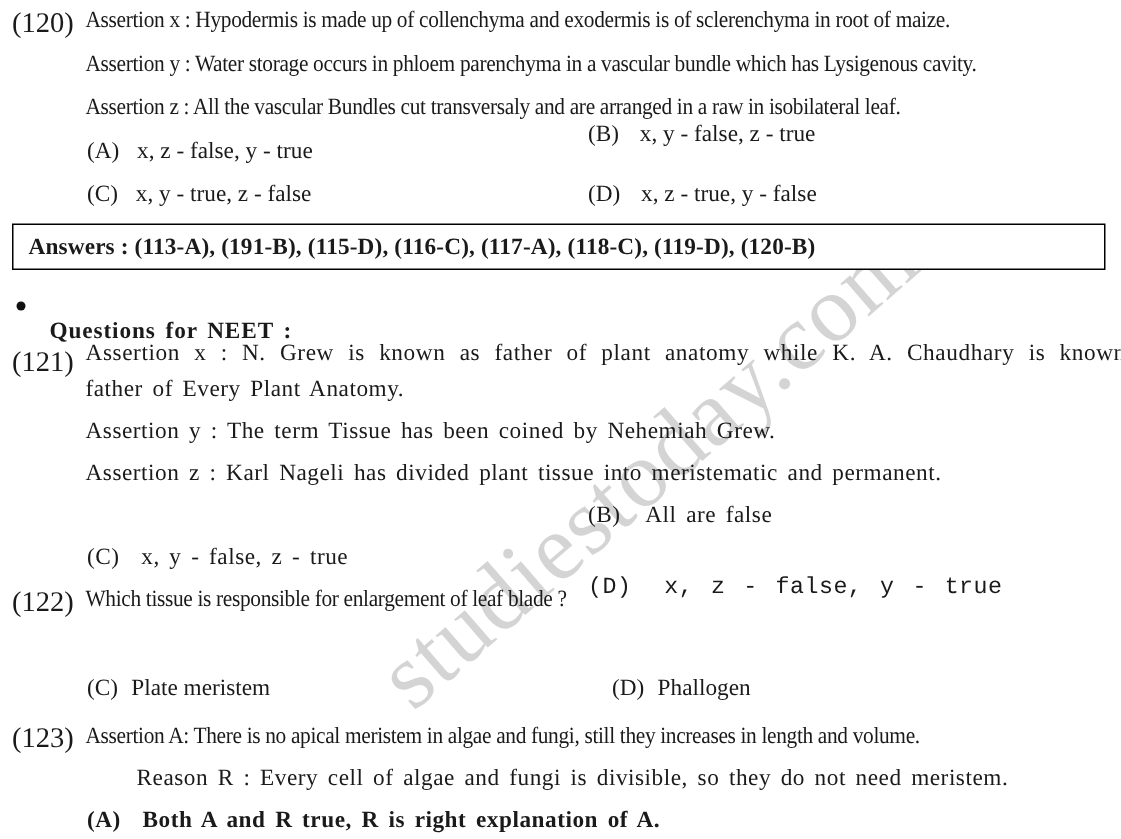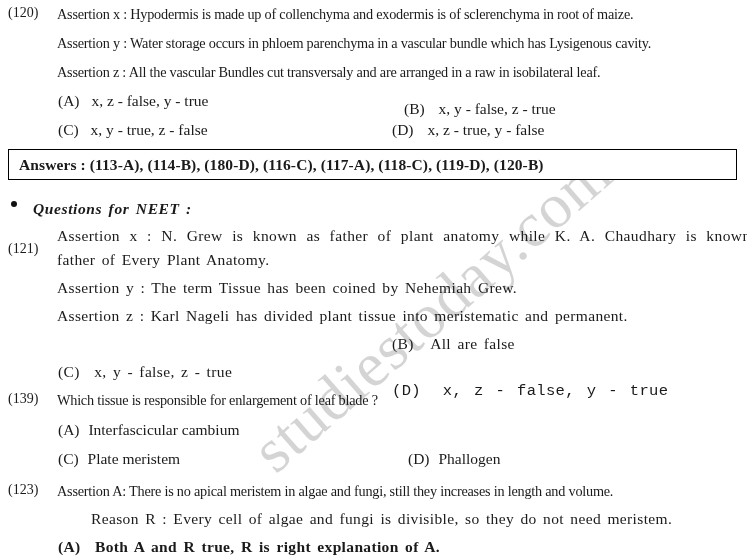--- a/index.html
+++ b/index.html
@@ -46,21 +46,21 @@
     position: absolute;
     left: 0; top: 0;
     width: 747px; height: 559px;
     z-index: 10;
   }
   .qnum {
     position: absolute;
     left: 8px;
     width: 50px;
     text-align: left;
-    font-size: 14px;
+    font-size: 19px;
     line-height: 1;
   }
   .qtext {
     position: absolute;
     left: 57px;
     font-size: 15.5px;
     line-height: 1;
   }
 
   
@@ -129,93 +129,88 @@
     left: 3px;
     top: 5px;
     width: 6px;
     height: 6px;
     border-radius: 50%;
     background: #111;
   }
   #section-head .sec-label {
     position: absolute;
     left: 25px;
-    top: 4px;
+    top: 16px;
     white-space: nowrap;
     letter-spacing: 0.6px;
     word-spacing: 2px;
-    font-style: italic;
   }
 </style>
 </head>
 <body>
 
 <div id="watermark">
   <div class="wm-text">studiestoday.com</div>
 </div>
 
 <div id="page">
 
   <div class="qnum" style="top:6px;">(120)</div>
   <div class="qtext cond" style="top:6px;">Assertion x : Hypodermis is made up of collenchyma and exodermis is of sclerenchyma in root of maize.</div>
   <div class="qtext cond" style="top:35px;">Assertion y : Water storage occurs in phloem parenchyma in a vascular bundle which has Lysigenous cavity.</div>
   <div class="qtext cond" style="top:64px;">Assertion z : All the vascular Bundles cut transversaly and are arranged in a raw in isobilateral leaf.</div>
 
   <div class="opt" style="left:58px; top:93px;">
     <span class="lbl">(A)</span>
     <span class="val" style="margin-left:8px;">x, z - false, y - true</span>
   </div>
-  <div class="opt" style="left:392px; top:101px;margin-left:12px;">
+  <div class="opt" style="left:392px; top:82px;">
     <span class="lbl">(B)</span>
     <span class="val" style="margin-left:10px;">x, y - false, z - true</span>
   </div>
   <div class="opt" style="left:392px; top:122px;">
     <span class="lbl">(D)</span>
     <span class="val" style="margin-left:10px;">x, z - true, y - false</span>
   </div>
   <div class="opt" style="left:58px; top:122px;">
     <span class="lbl">(C)</span>
     <span class="val" style="margin-left:8px;">x, y - true, z - false</span>
   </div>
 
   <div id="answers-box">
-    <div class="ans-text">Answers : (113-A), (114-B), (180-D), (116-C), (117-A), (118-C), (119-D), (120-B)</div>
+    <div class="ans-text">Answers : (113-A), (191-B), (115-D), (116-C), (117-A), (118-C), (119-D), (120-B)</div>
   </div>
 
   <div id="section-head">
     <span class="bullet"></span>
     <span class="sec-label">Questions for NEET :</span>
   </div>
 
-  <div class="qnum" style="top:242px;">(121)</div>
+  <div class="qnum" style="top:232px;">(121)</div>
   <div class="qtext wide-just" style="top:228px;">Assertion x : N. Grew is known as father of plant anatomy while K. A. Chaudhary is known as</div>
   <div class="qtext wide" style="top:252px;">father of Every Plant Anatomy.</div>
   <div class="qtext wide" style="top:308px;">Assertion z : Karl Nageli has divided plant tissue into meristematic and permanent.</div>
   <div class="qtext wide" style="top:280px;">Assertion y : The term Tissue has been coined by Nehemiah Grew.</div>
 
   <div class="opt wide" style="left:392px; top:336px;">
     <span class="lbl">(B)</span>
     <span class="val" style="margin-left:10px;">All are false</span>
   </div>
   <div class="opt wide" style="left:58px; top:364px;">
     <span class="lbl">(C)</span>
     <span class="val" style="margin-left:8px;">x, y - false, z - true</span>
   </div>
   <div class="opt wide" style="left:392px; top:384px;font-family:Liberation Mono, monospace;">
     <span class="lbl">(D)</span>
     <span class="val" style="margin-left:10px;">x, z - false, y - true</span>
   </div>
 
-  <div class="qnum" style="top:392px;">(139)</div>
+  <div class="qnum" style="top:392px;">(122)</div>
   <div class="qtext cond" style="top:392px;">Which tissue is responsible for enlargement of leaf blade ?</div>
 
-  <div class="opt" style="left:58px; top:422px;">
-    <span class="lbl">(A)</span>
-    <span class="val" style="margin-left:5px;">Interfascicular cambium</span>
-  </div>
   <div class="opt" style="left:58px; top:451px;">
     <span class="lbl">(C)</span>
     <span class="val" style="margin-left:5px;">Plate meristem</span>
   </div>
   <div class="opt" style="left:408px; top:451px;">
     <span class="lbl">(D)</span>
     <span class="val" style="margin-left:5px;">Phallogen</span>
   </div>
 
   <div class="qnum" style="top:483px;">(123)</div>

